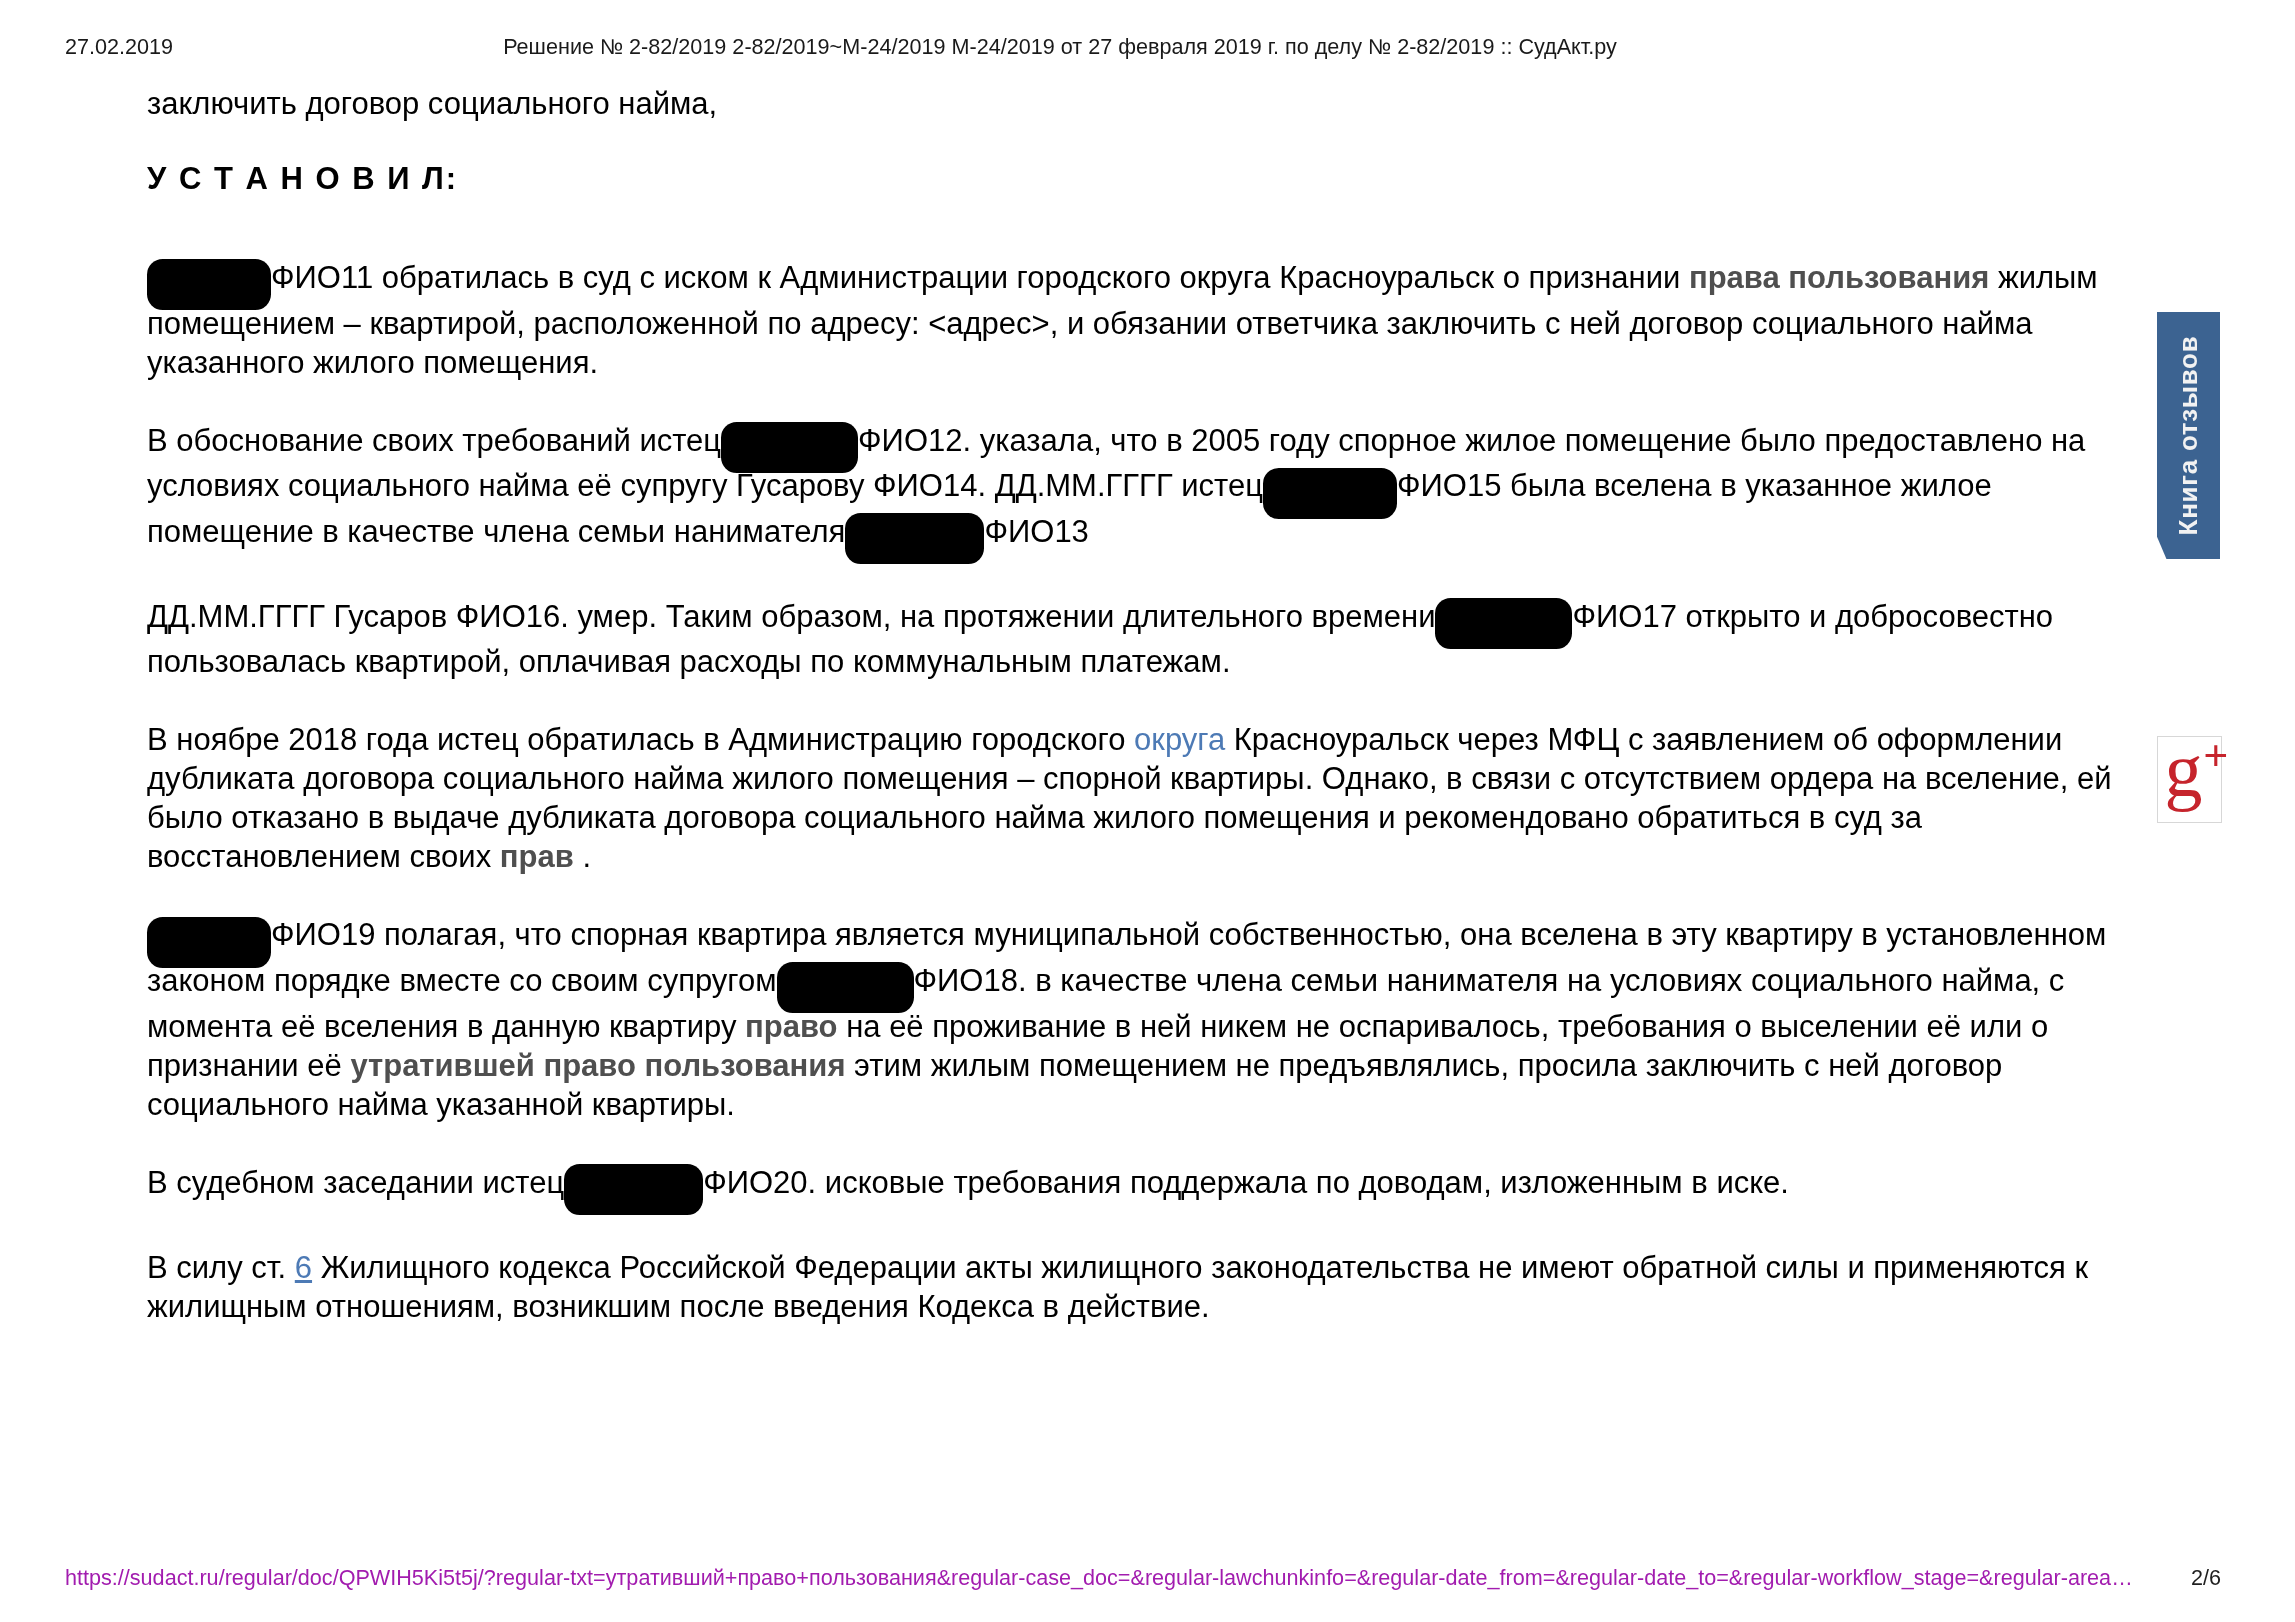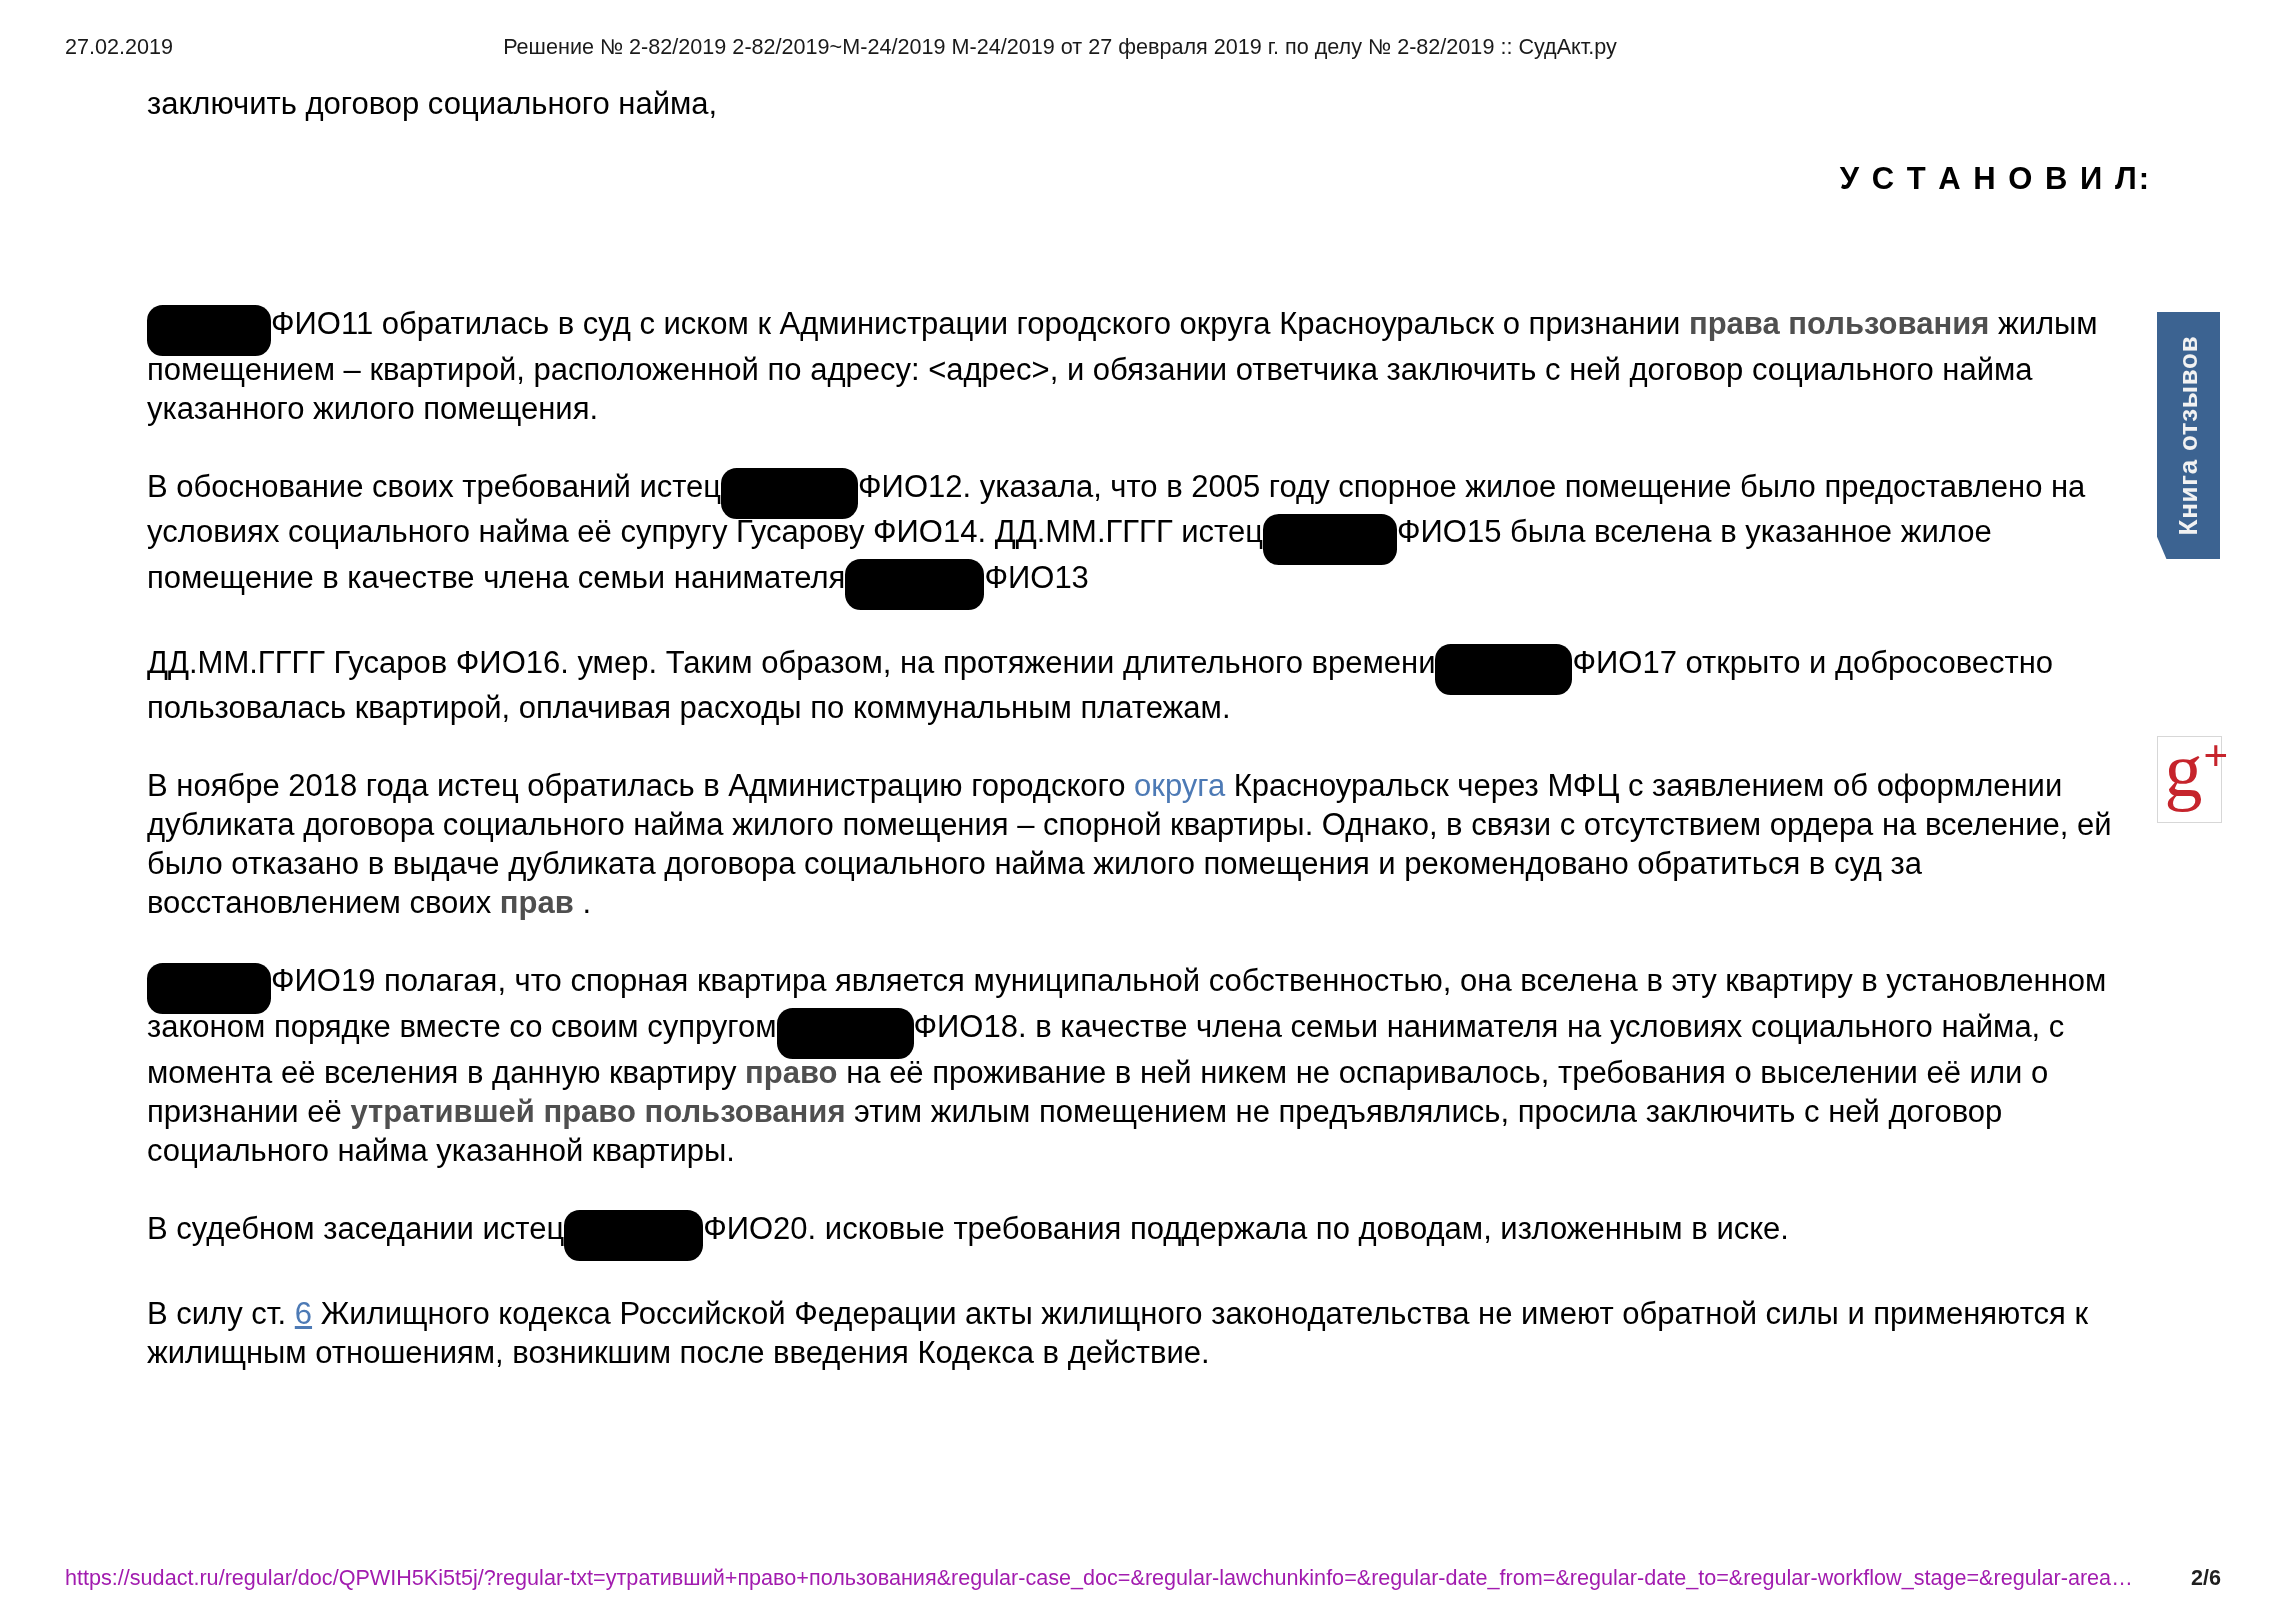--- a/index.html
+++ b/index.html
@@ -14,32 +14,32 @@
   .print-header-title {
     position:absolute; left:0; top:34px; width:2120px;
     text-align:center; font-size:21.6px; color:#1a1a1a; white-space:nowrap;
   }
   .print-footer-url {
     position:absolute; left:65px; top:1565px;
     font-size:21.6px; color:#a21caf; white-space:nowrap; max-width:2120px; overflow:hidden;
   }
   .print-footer-page {
     position:absolute; right:74px; top:1565px;
-    font-size:21.6px; color:#1f1f1f;font-weight:bold;
+    font-size:21.6px; color:#1f1f1f;
   }
 
   
   .doc {
     position:absolute; left:147px; top:84px; width:2004px;
     font-size:31px; line-height:39px; color:#000;
   }
   .intro-line { margin-bottom:36px; }
   .doc-heading {
-    text-align:right; font-weight:bold; letter-spacing:2px;
-    margin-bottom:106px;
+    text-align:left; font-weight:bold; letter-spacing:2px;
+    margin-bottom:60px;
   }
   .para { margin-bottom:39px; text-align:left; }
   .term  { font-weight:bold; color:#4f4f4f; }
   a.doclink { color:#4d7ab5; text-decoration:none; cursor:pointer; }
   a.doclink.underlined { text-decoration:underline; }
   .redacted {
     display:inline-block; width:134px; height:51px;
     margin:-6.5px 0; vertical-align:-15.7px;
     background:#000; border-radius:15.7px;
   }

